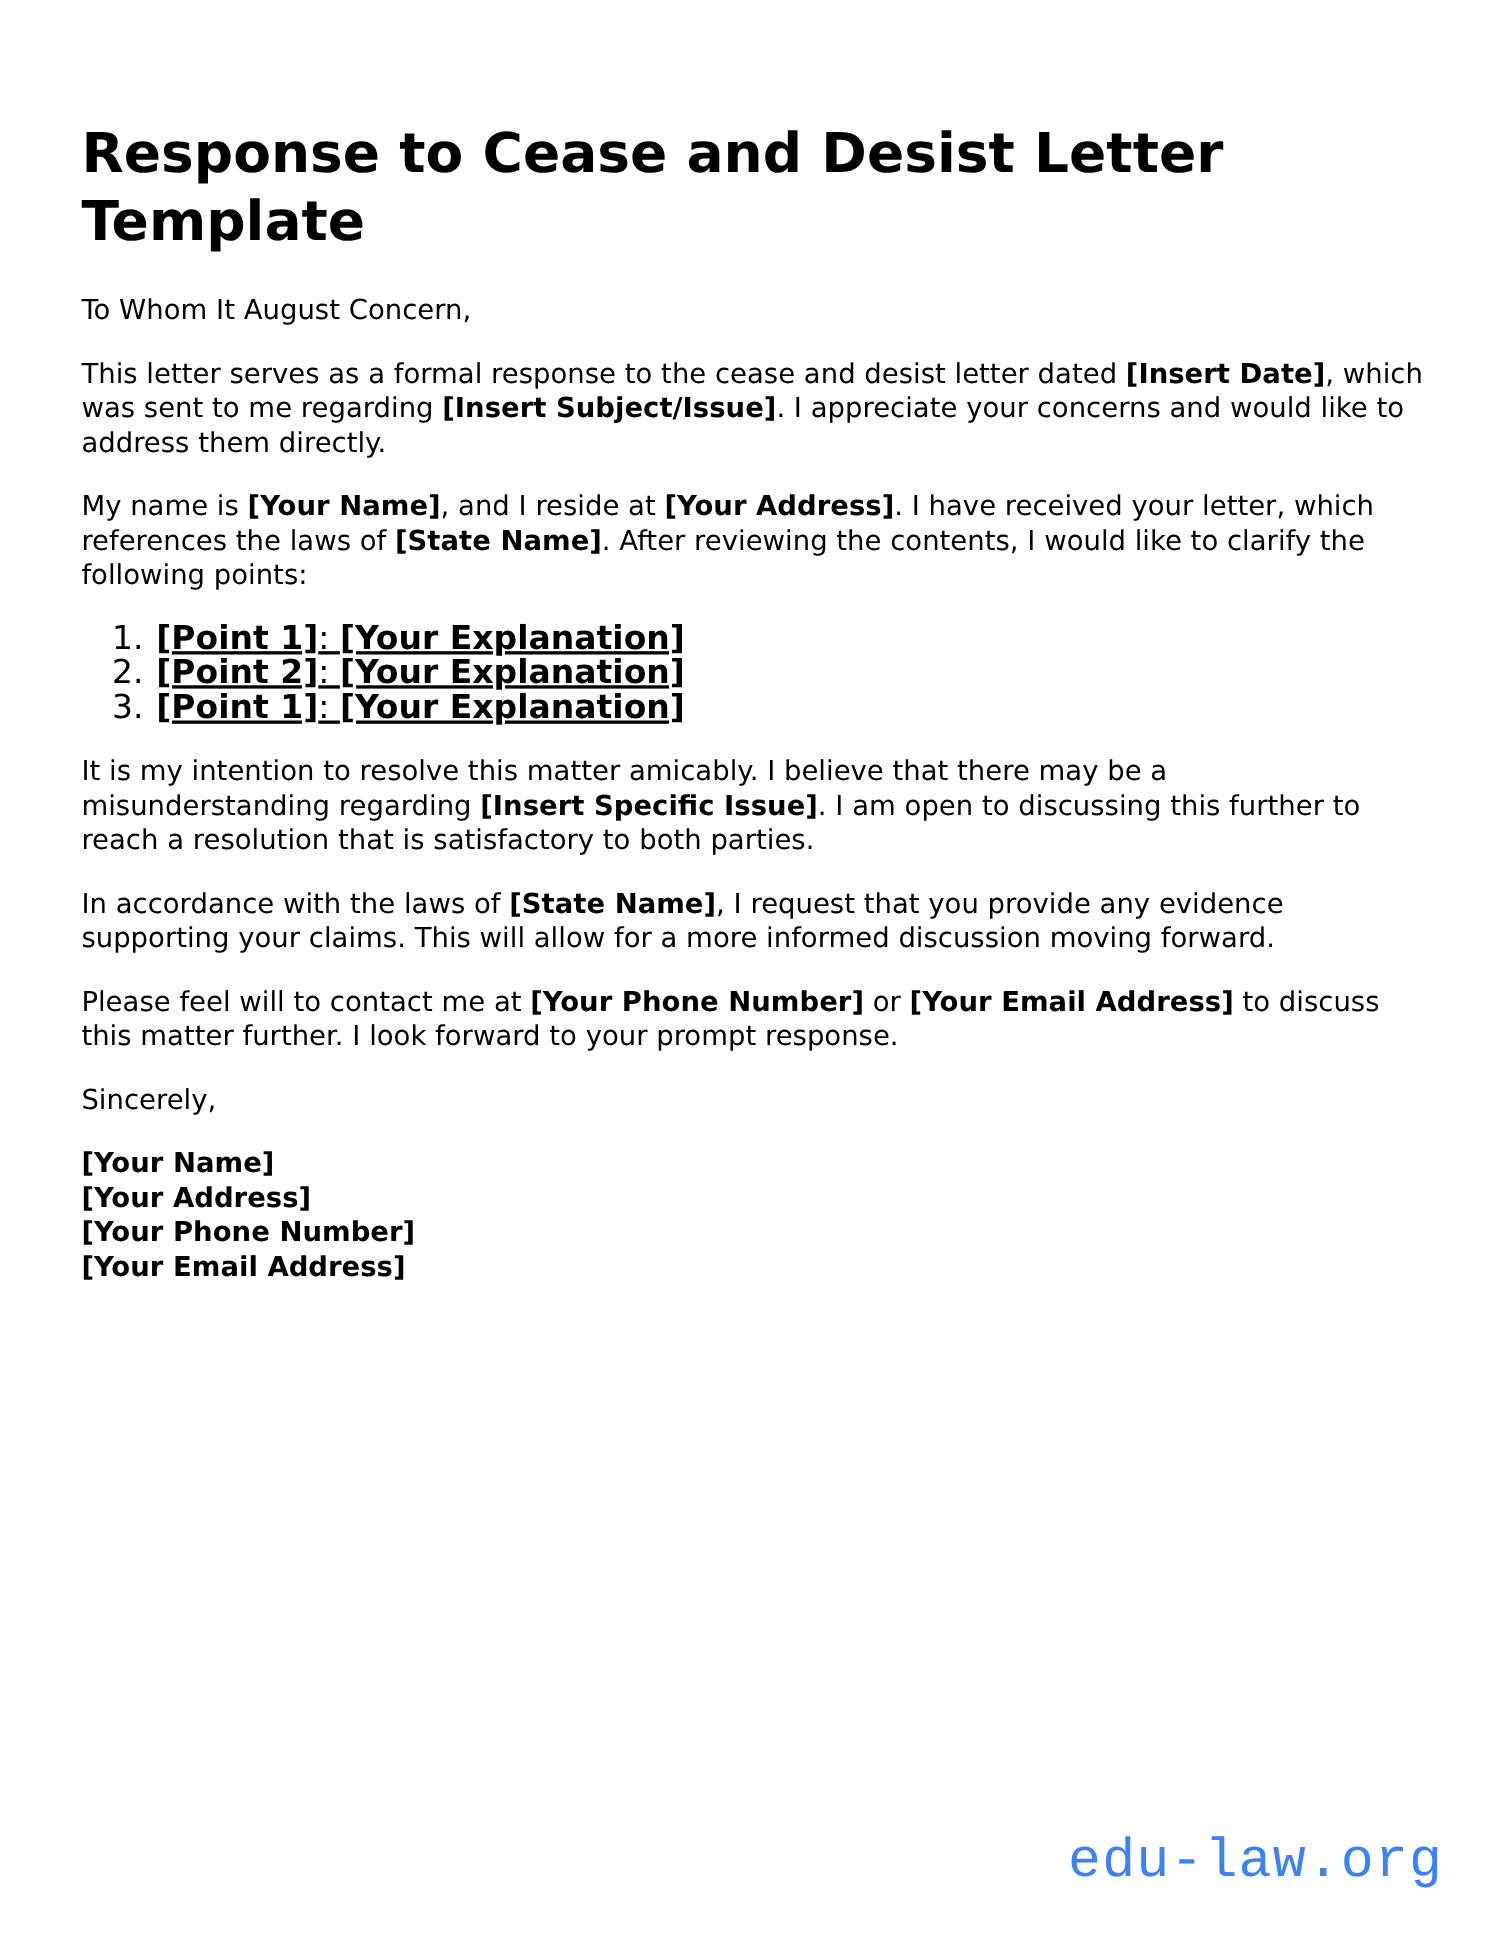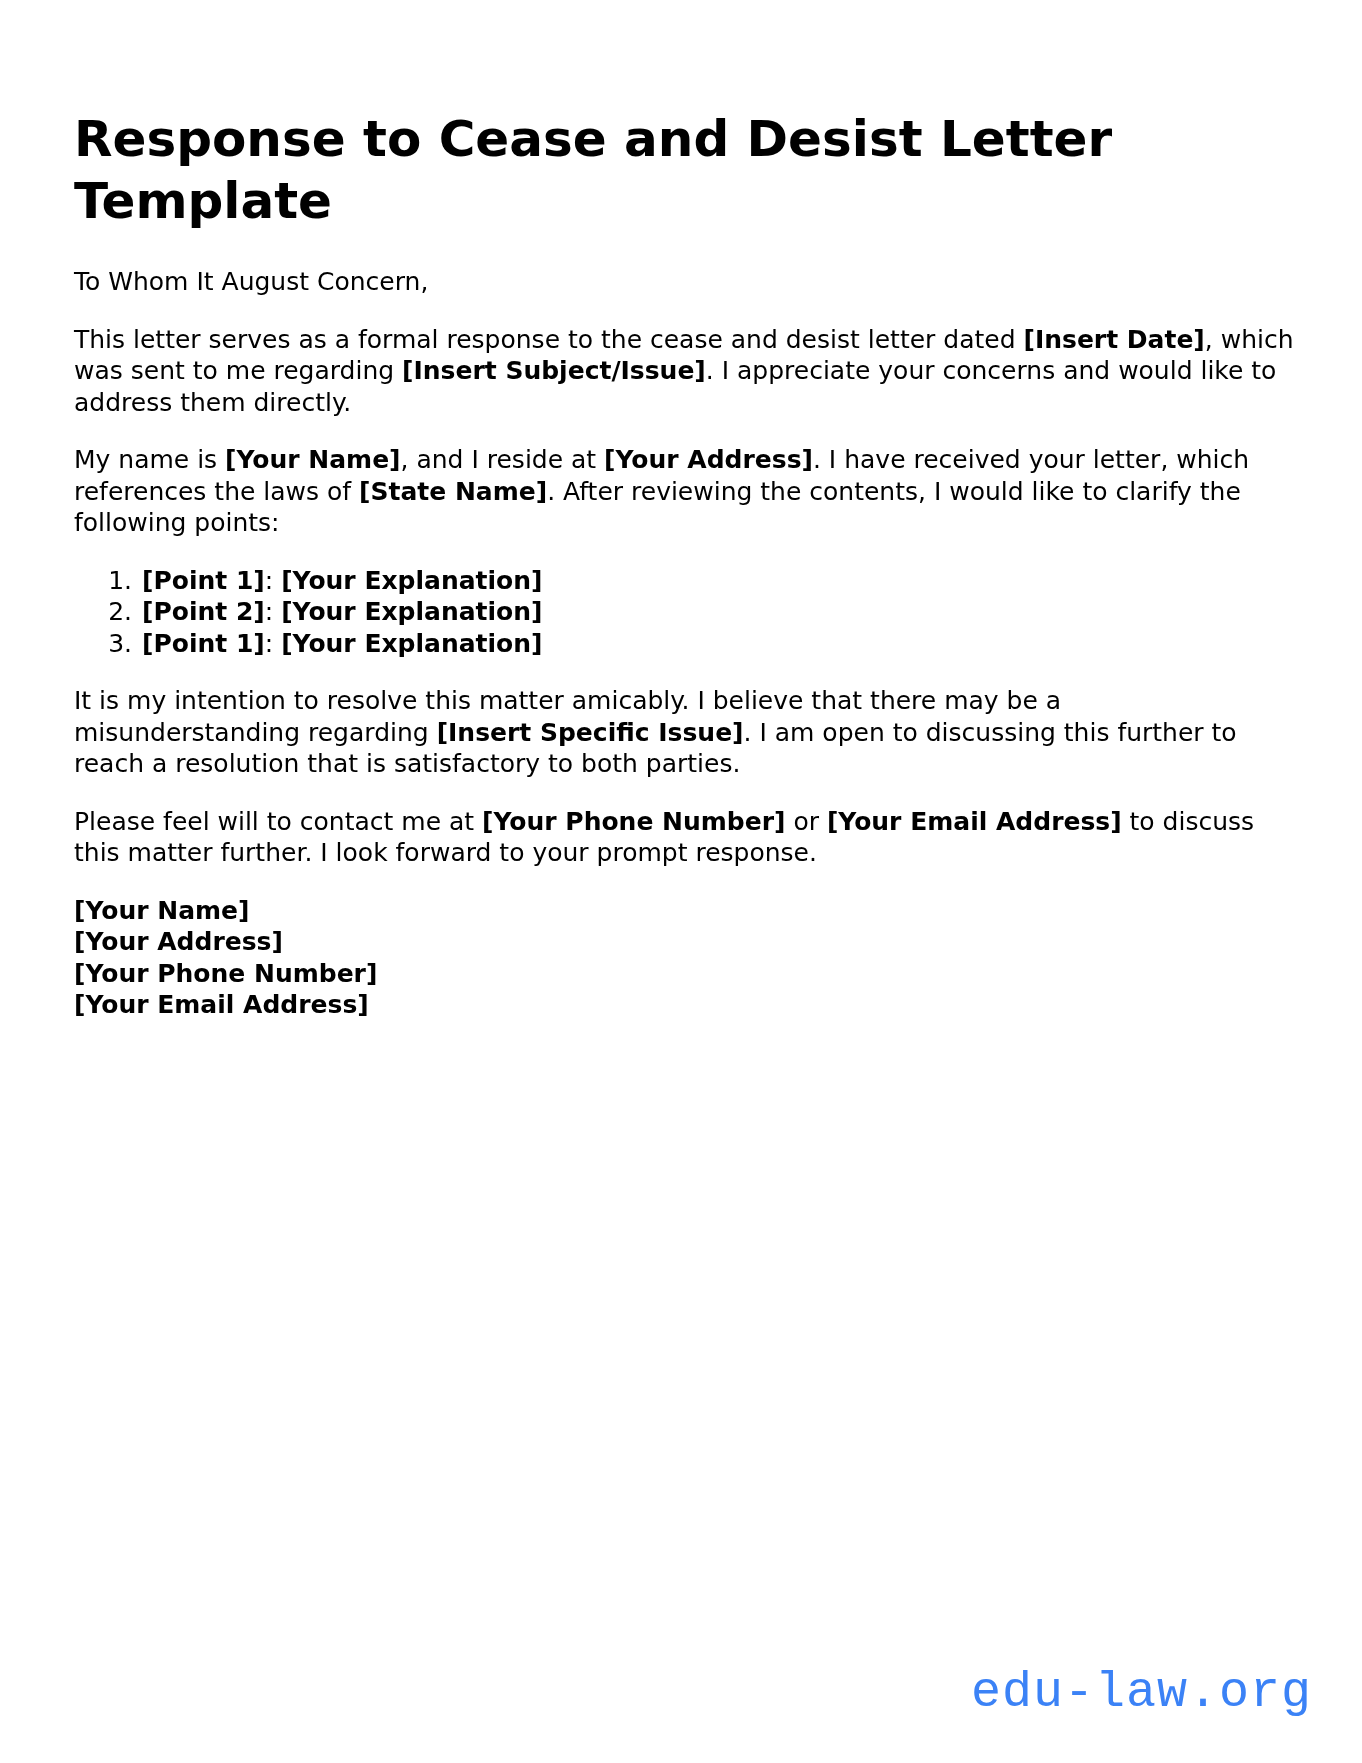--- a/index.html
+++ b/index.html
@@ -1,21 +1,21 @@
 <!DOCTYPE html>
 <html><head>
 <meta charset="utf-8">
 <style>
   html, body { margin: 0; padding: 0; background: #ffffff; }
   body { width: 1362px; height: 1763px; position: relative; overflow: hidden; color: #000; font-family: "DejaVu Sans", sans-serif; }
   .page { position: absolute; left: 74px; top: 96px; width: 1220px; }
   h1 { font-family: "DejaVu Sans", sans-serif; font-weight: bold; font-size: 50px; line-height: 62px; margin: 12px 0 34px 0; }
   p { font-size: 25px; line-height: 31.5px; margin: 0 0 26px 0; }
   b { font-weight: bold; text-align: center; }
-  ol { font-size: 25px; line-height: 31.5px; margin: 0 0 26px 0; padding-left: 66px; }
+  ol { font-size: 30px; line-height: 31.5px; margin: 0 0 26px 0; padding-left: 66px; text-decoration: underline; }
   ol li { padding-left: 2px; }
   .sig { font-size: 25px; line-height: 31.5px; font-weight: bold; }
   .watermark { position: absolute; right: 50px; top: 1664px; font-family: "Liberation Mono", monospace; font-size: 50px; color: #3b82f6; letter-spacing: 1px; }
 </style>
 </head>
 <body>
 
 <div class="page">
   <h1>Response to Cease and Desist Letter Template</h1>
 
@@ -26,23 +26,25 @@
   <p><span>My name is </span><b>[Your Name]</b><span>, and I reside at </span><b>[Your Address]</b><span>. I have received your letter, which references the laws of </span><b>[State Name]</b><span>. After reviewing the contents, I would like to clarify the following points:</span></p>
 
   <ol>
     <li><b>[Point 1]</b><span>: </span><b>[Your Explanation]</b></li>
     <li><b>[Point 2]</b><span>: </span><b>[Your Explanation]</b></li>
     <li><b>[Point 1]</b><span>: </span><b>[Your Explanation]</b></li>
   </ol>
 
   <p><span>It is my intention to resolve this matter amicably. I believe that there may be a misunderstanding regarding </span><b>[Insert Specific Issue]</b><span>. I am open to discussing this further to reach a resolution that is satisfactory to both parties.</span></p>
 
+  <p><span>In accordance with the laws of </span><b>[State Name]</b><span>, I request that you provide any evidence supporting your claims. This will allow for a more informed discussion moving forward.</span></p>
 
   <p><span>Please feel will to contact me at </span><b>[Your Phone Number]</b><span> or </span><b>[Your Email Address]</b><span> to discuss this matter further. I look forward to your prompt response.</span></p>
 
+  <p>Sincerely,</p>
 
   <div class="sig">
     <div>[Your Name]</div>
     <div>[Your Address]</div>
     <div>[Your Phone Number]</div>
     <div>[Your Email Address]</div>
   </div>
 </div>
 
 <div class="watermark">edu-law.org</div>

